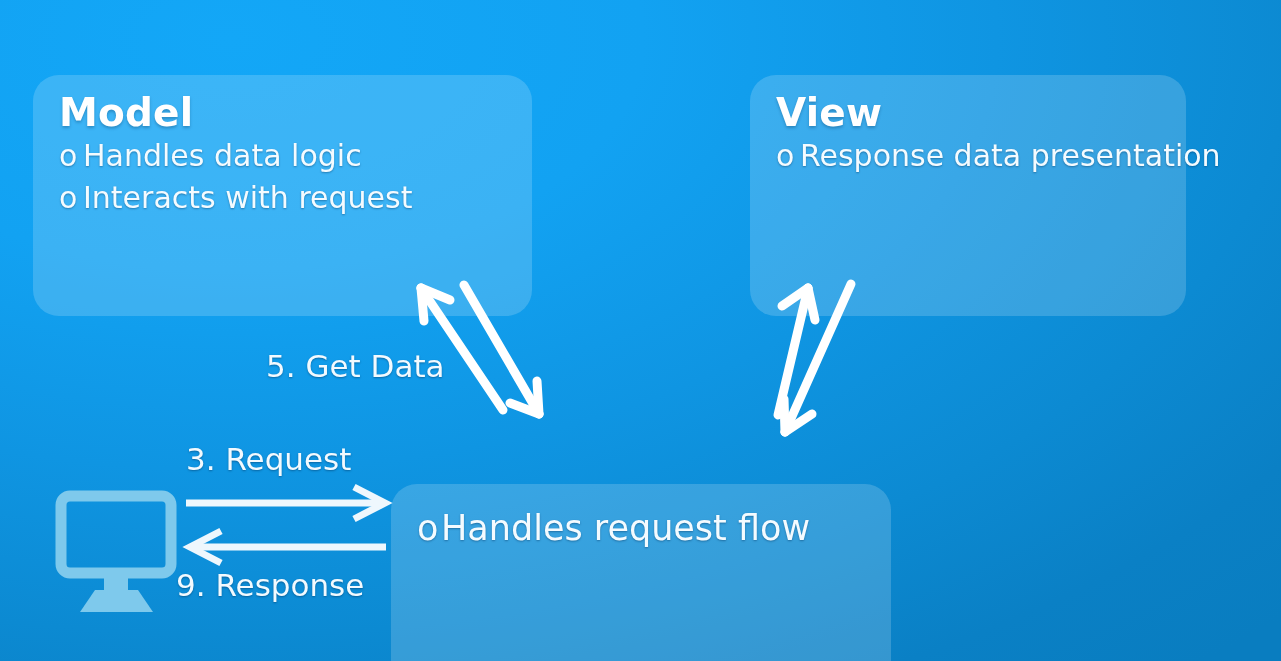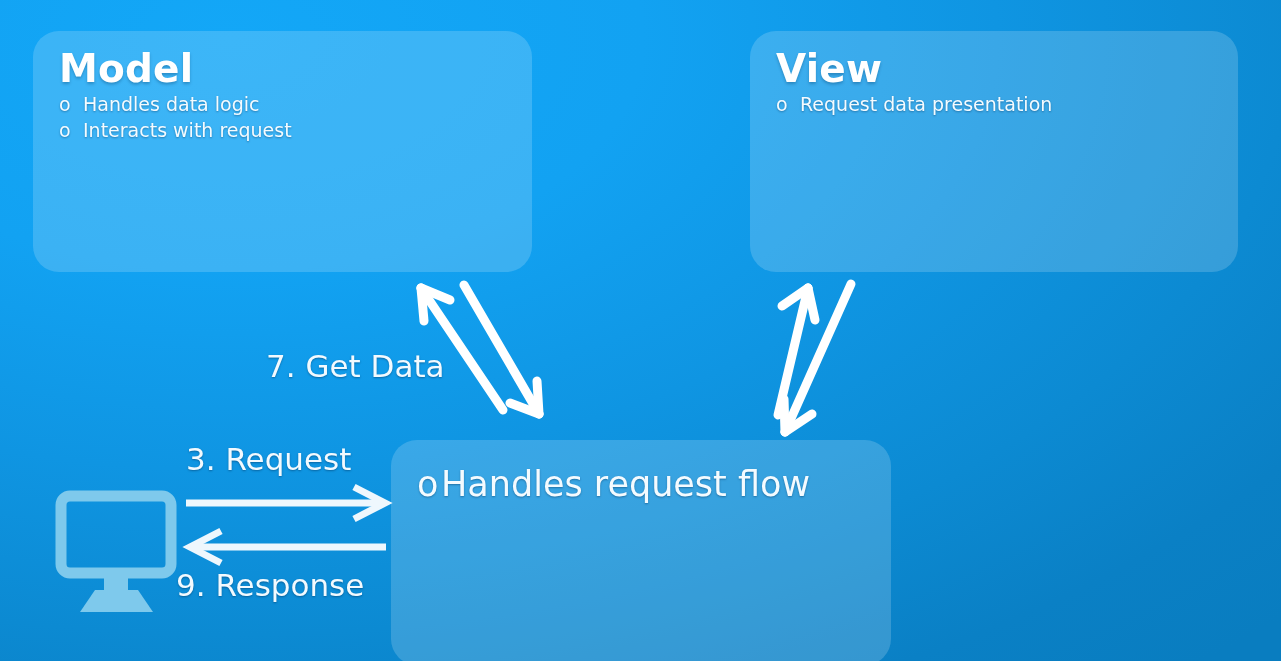--- a/index.html
+++ b/index.html
@@ -24,50 +24,51 @@
         #097dc0 100%);
   }
 
   
   .box {
     position: absolute;
     border-radius: 26px;
     background: rgba(255,255,255,0.175);
     box-sizing: border-box;
     padding: 18px 26px 0 26px;
+    margin-top: 44px;
   }
   .box-title {
     color: #ffffff;
     font-size: 39px;
     font-weight: bold;
     line-height: 1.02;
     letter-spacing: 0.2px;
     text-shadow: 0 2px 3px rgba(0,50,90,0.30);
     margin: 0 0 2px 0;
     white-space: nowrap;
   }
   .bullets {
     list-style: none;
     margin: 0;
     padding: 0;
   }
   .bullets li {
     color: #f4fbff;
-    font-size: 19px;
+    font-size: 30px;
     line-height: 1.40;
     white-space: nowrap;
     text-shadow: 0 1px 2px rgba(0,45,85,0.42);
   }
   .bullets li .bullet-mark {
     display: inline-block;
     min-width: 24px;
   }
 
   #box-model  { left: 33px;  top: 31px;  width: 499px; height: 241px; }
-  #box-view   { left: 750px; top: 31px;  width: 488px; height: 241px; }
+  #box-view   { left: 750px; top: 31px;  width: 436px; height: 241px; }
   #box-controller {
     left: 391px; top: 440px; width: 500px; height: 225px;
     padding-top: 20px;
   }
   #box-controller .box-title { font-size: 37px; }
   #box-controller .bullets li { font-size: 35px; }
 
   
   .flow-label {
     position: absolute;
@@ -126,21 +127,21 @@
       <li>
         <span class="bullet-mark">o</span><span>Interacts with request</span>
       </li>
     </ul>
   </div>
 
   <div class="box" id="box-view">
     <div class="box-title">View</div>
     <ul class="bullets">
       <li>
-        <span class="bullet-mark">o</span><span>Request data presentation</span>
+        <span class="bullet-mark">o</span><span>Response data presentation</span>
       </li>
     </ul>
   </div>
 
   <div class="box" id="box-controller">
     <ul class="bullets">
       <li>
         <span class="bullet-mark">o</span><span>Handles request flow</span>
       </li>
     </ul>
@@ -182,17 +183,17 @@
       <path class="arrow-stroke-thin" d="M 221 531 L 190 547 L 221 563"></path>
     </g>
 
     <g>
       <rect class="monitor-shape" x="61" y="496" width="110" height="77" rx="9" ry="9"></rect>
       <rect class="monitor-solid" x="104" y="573" width="24" height="22"></rect>
       <path class="monitor-solid" d="M 80 612 L 95 590 L 138 590 L 153 612 Z"></path>
     </g>
   </svg>
 
-  <div class="flow-label" id="label-get-data">7. Get Data</div>
+  <div class="flow-label" id="label-get-data">5. Get Data</div>
   <div class="flow-label" id="label-request">3. Request</div>
   <div class="flow-label" id="label-response">9. Response</div>
 
 </div>
 
 </body></html>

